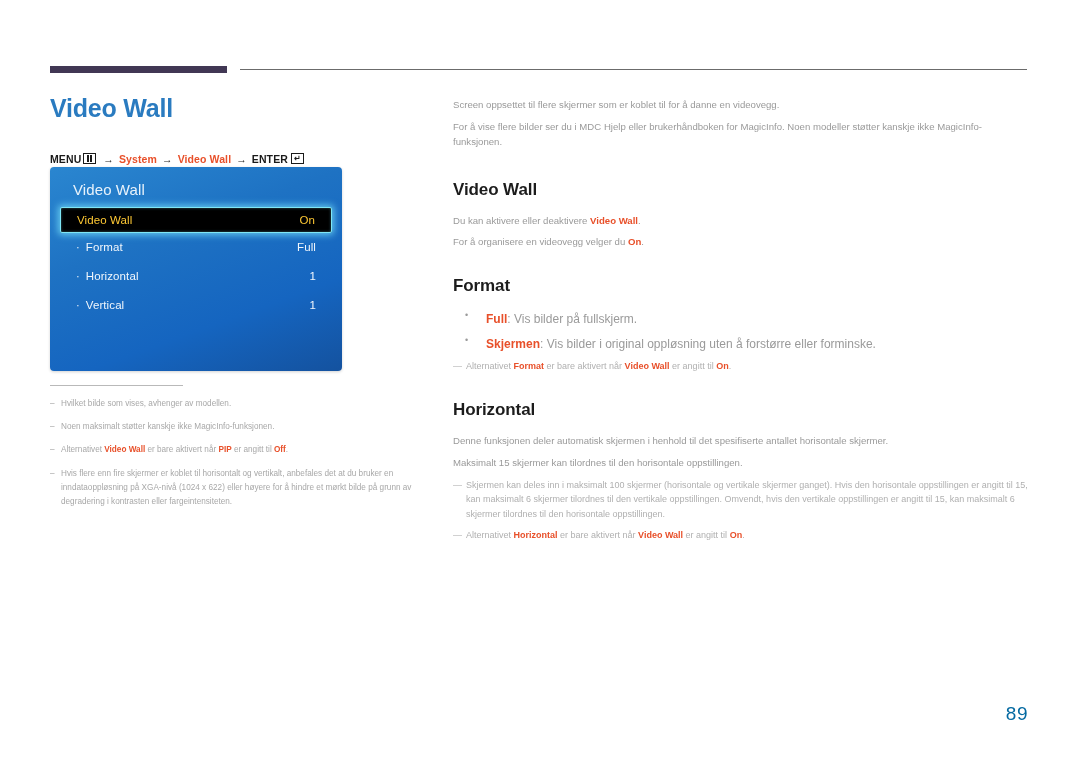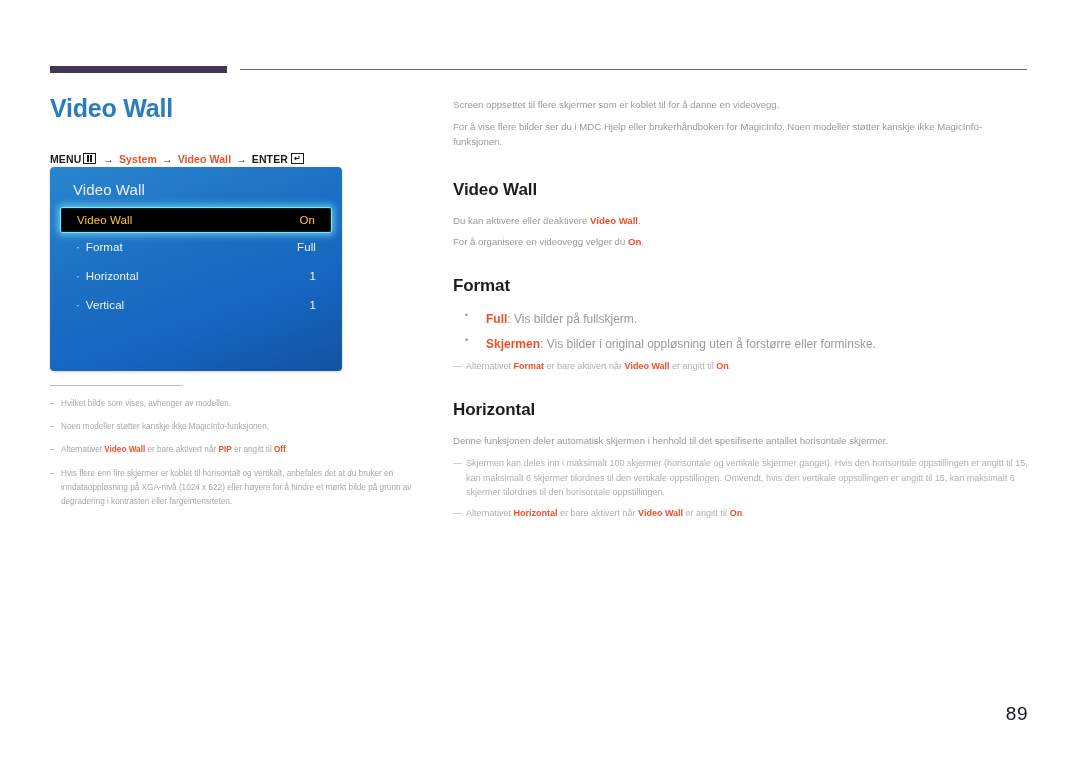--- a/index.html
+++ b/index.html
@@ -225,21 +225,21 @@
   }
   .rnote .rnote-text { flex: 1 1 auto; }
   .rnote .hl { color: #e8502a; font-weight: bold; }
 
   
   .page-num {
     position: absolute;
     right: 52px;
     bottom: 38px;
     font-size: 19px;
-    color: #0f172a;
+    color: #0369a1;
     letter-spacing: 0.5px;
   }
 </style>
 </head>
 <body>
 
 <div class="rule-bar"></div>
 <div class="rule-line"></div>
 
 <div class="left-col">
@@ -280,21 +280,21 @@
 
   <div class="notes">
     <div class="notes-hr"></div>
     <div id="left-note-list">
         <div class="note">
           <span class="dash">–</span>
           <span class="note-text">Hvilket bilde som vises, avhenger av modellen.</span>
         </div>
         <div class="note">
           <span class="dash">–</span>
-          <span class="note-text">Noen modeller støtter kanskje ikke MagicInfo-funksjonen.</span>
+          <span class="note-text">Noen maksimalt støtter kanskje ikke MagicInfo-funksjonen.</span>
         </div>
         <div class="note">
           <span class="dash">–</span>
           <span class="note-text">Alternativet <b>Video Wall</b> er bare aktivert når <b>PIP</b> er angitt til <b>Off</b>.</span>
         </div>
         <div class="note">
           <span class="dash">–</span>
           <span class="note-text">Hvis flere enn fire skjermer er koblet til horisontalt og vertikalt, anbefales det at du bruker en inndataoppløsning på XGA-nivå (1024 x 622) eller høyere for å hindre et mørkt bilde på grunn av degradering i kontrasten eller fargeintensiteten.</span>
         </div>
       </div>
@@ -319,20 +319,21 @@
           <li><span class="hl">Skjermen</span>: Vis bilder i original oppløsning uten å forstørre eller forminske.</li>
         </ul>
         <div class="rnote">
           <span class="rdash">—</span>
           <span class="rnote-text">Alternativet <span class="hl">Format</span> er bare aktivert når <span class="hl">Video Wall</span> er angitt til <span class="hl">On</span>.</span>
         </div>
       </div>
       <div>
         <h2 class="sec">Horizontal</h2>
         <p class="para">Denne funksjonen deler automatisk skjermen i henhold til det spesifiserte antallet horisontale skjermer.</p>
+        <p class="para">Maksimalt 15 skjermer kan tilordnes til den horisontale oppstillingen.</p>
         <div class="rnote">
           <span class="rdash">—</span>
           <span class="rnote-text">Skjermen kan deles inn i maksimalt 100 skjermer (horisontale og vertikale skjermer ganget). Hvis den horisontale oppstillingen er angitt til 15, kan maksimalt 6 skjermer tilordnes til den vertikale oppstillingen. Omvendt, hvis den vertikale oppstillingen er angitt til 15, kan maksimalt 6 skjermer tilordnes til den horisontale oppstillingen.</span>
         </div>
         <div class="rnote">
           <span class="rdash">—</span>
           <span class="rnote-text">Alternativet <span class="hl">Horizontal</span> er bare aktivert når <span class="hl">Video Wall</span> er angitt til <span class="hl">On</span>.</span>
         </div>
       </div>
     </div>

